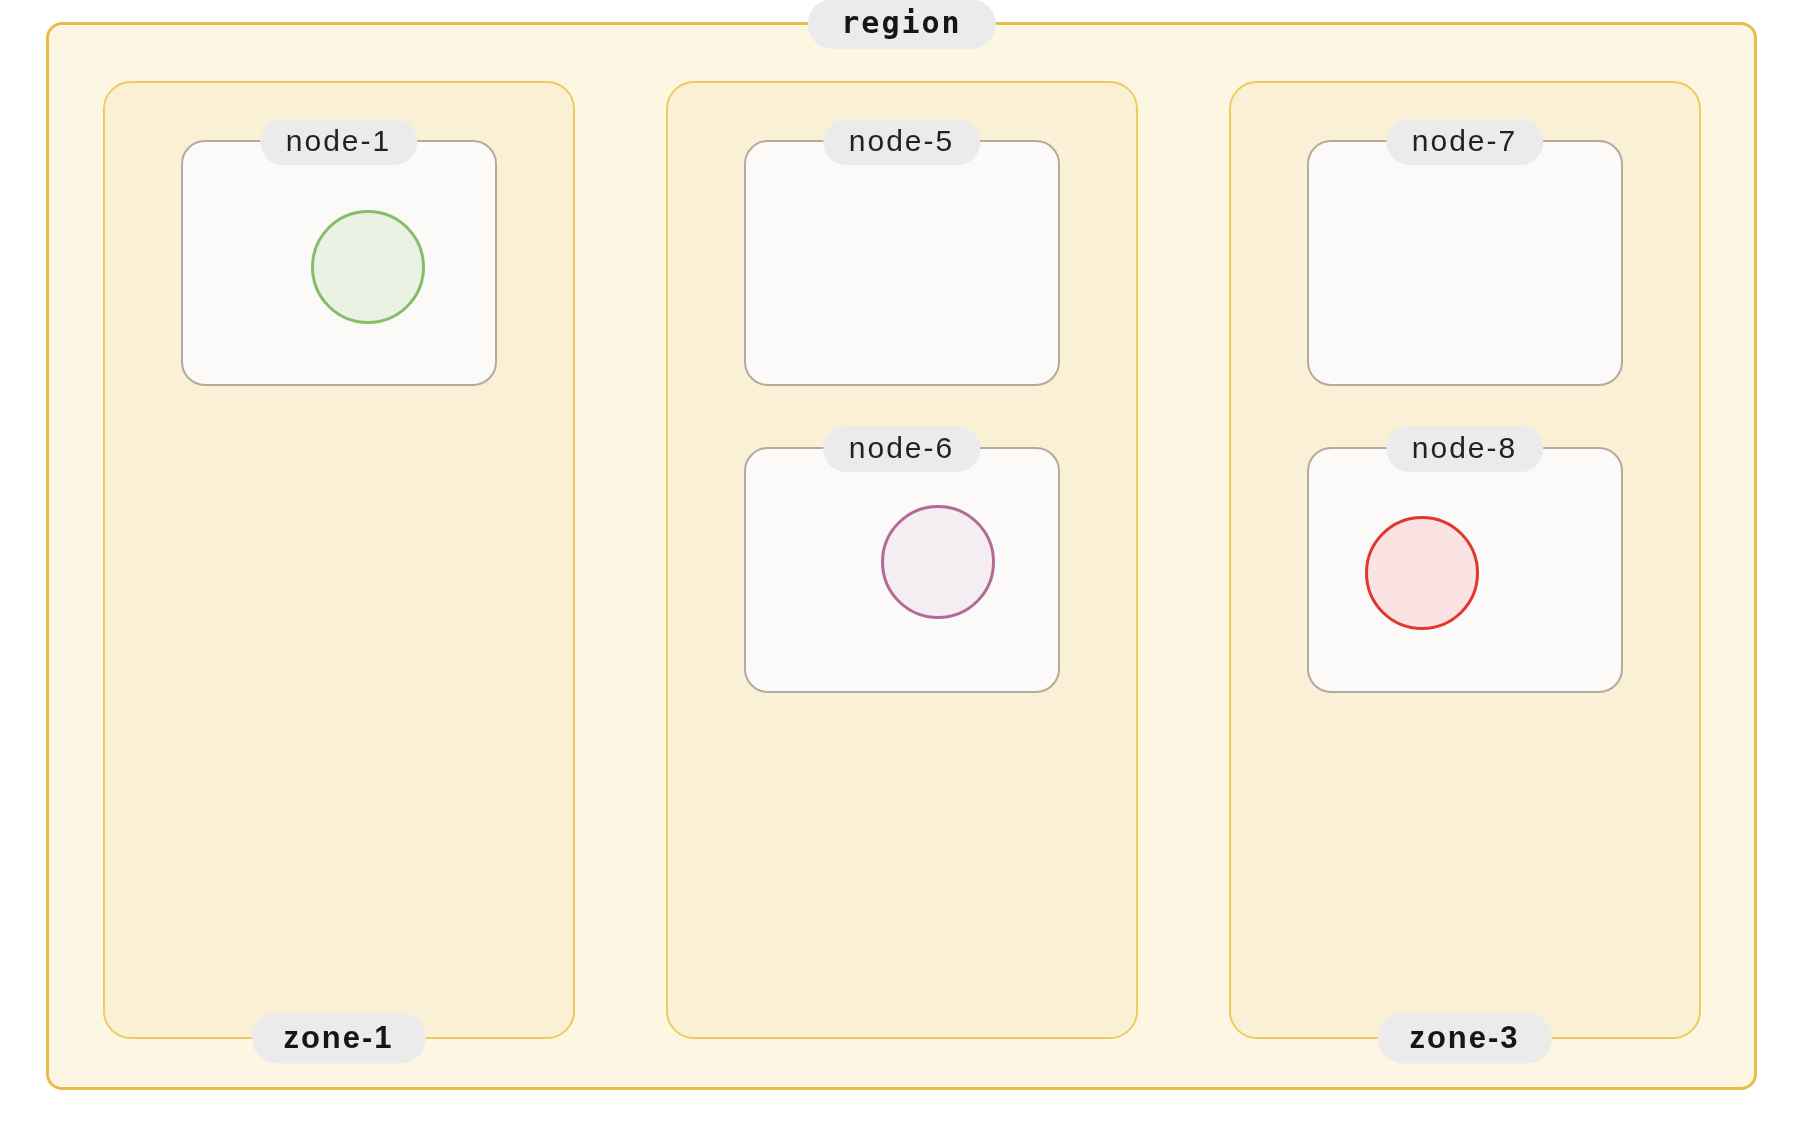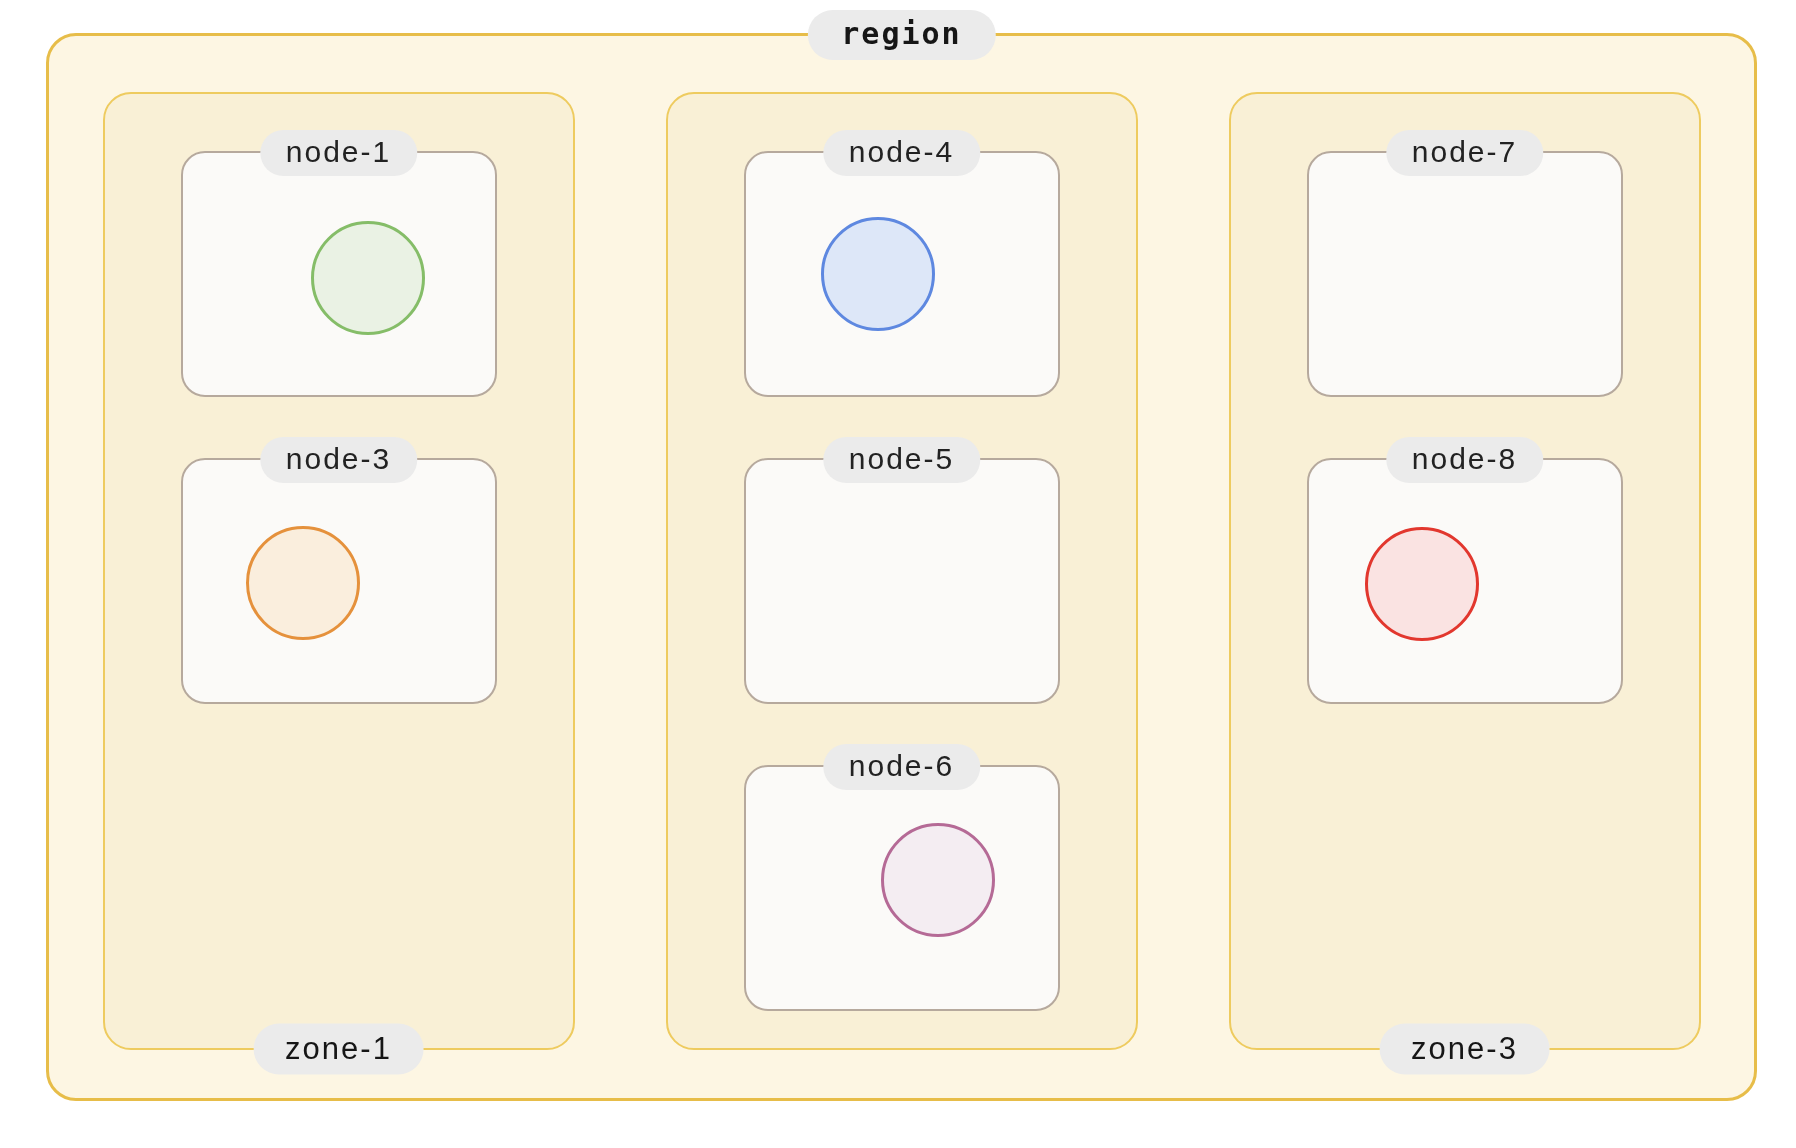--- a/index.html
+++ b/index.html
@@ -10,27 +10,27 @@
     height: 1148px;
     font-family: "Liberation Sans", sans-serif;
     position: relative;
     overflow: hidden;
   }
 
   
   .region {
     position: absolute;
     left: 46px;
-    top: 33px;
+    top: 22px;
     width: 1711px;
     height: 1068px;
     box-sizing: border-box;
     background: var(--region-bg, #fdf6e3);
     border: 3px solid var(--region-border, #e7bd49);
-    border-radius: 30px;
+    border-radius: 16px;
   }
 
   .zones {
     position: absolute;
     left: 0;
     top: 56px;
     width: 100%;
     display: flex;
     justify-content: center;
     gap: 91px;
@@ -84,21 +84,21 @@
     font-weight: bold;
     font-size: 30px;
     letter-spacing: 2px;
   }
 
   .zone-label {
     bottom: 0;
     transform: translate(-50%, 52%);
     padding: 9px 32px 11px 32px;
     font-family: "Liberation Sans", sans-serif;
-    font-weight: normal;
+    font-weight: bold;
     font-size: 31px;
     letter-spacing: 2px;
   }
 
   .node-label {
     top: 0;
     transform: translate(-50%, -50%);
     padding: 7px 26px 9px 26px;
     font-family: "Liberation Sans", sans-serif;
     font-weight: 400;
@@ -135,32 +135,24 @@
 
     <div class="zone">
       <span class="pill zone-label">zone-1</span>
 
       <div class="node">
         <span class="pill node-label">node-1</span>
         <div class="pod pod-pos-n1" style="border-color: rgb(133, 189, 104); background: rgb(234, 242, 228);"></div>
       </div>
 
 
-      <div class="node">
-        <span class="pill node-label">node-3</span>
-        <div class="pod pod-pos-n3" style="border-color: rgb(229, 145, 60); background: rgb(250, 238, 221);"></div>
-      </div>
     </div>
 
     <div class="zone">
 
-      <div class="node">
-        <span class="pill node-label">node-4</span>
-        <div class="pod pod-pos-n4" style="border-color: rgb(94, 136, 224); background: rgb(221, 231, 248);"></div>
-      </div>
 
       <div class="node">
         <span class="pill node-label">node-5</span>
       </div>
 
       <div class="node">
         <span class="pill node-label">node-6</span>
         <div class="pod pod-pos-n6" style="border-color: rgb(181, 106, 150); background: rgb(244, 237, 242);"></div>
       </div>
     </div>

